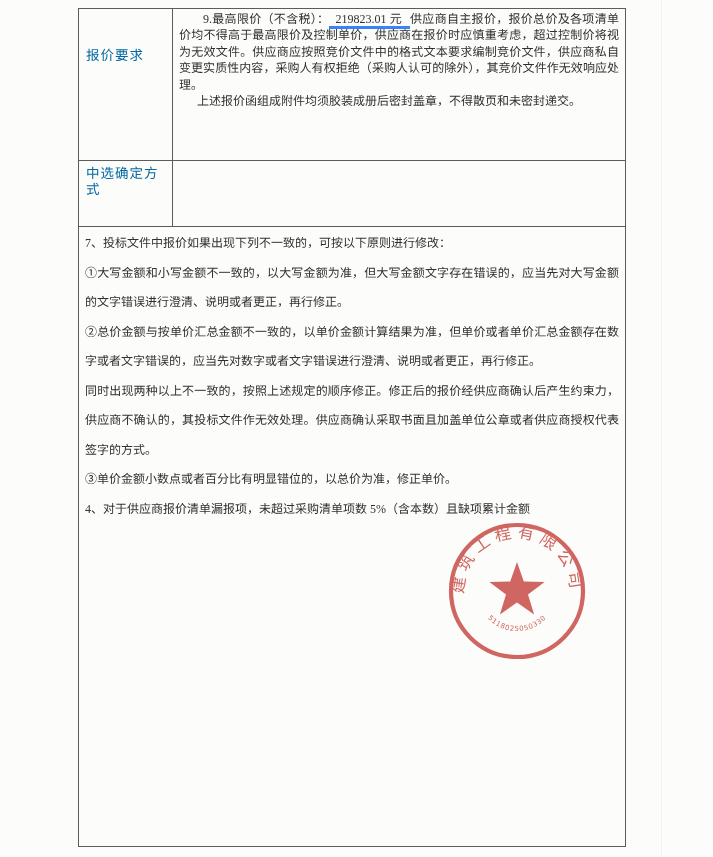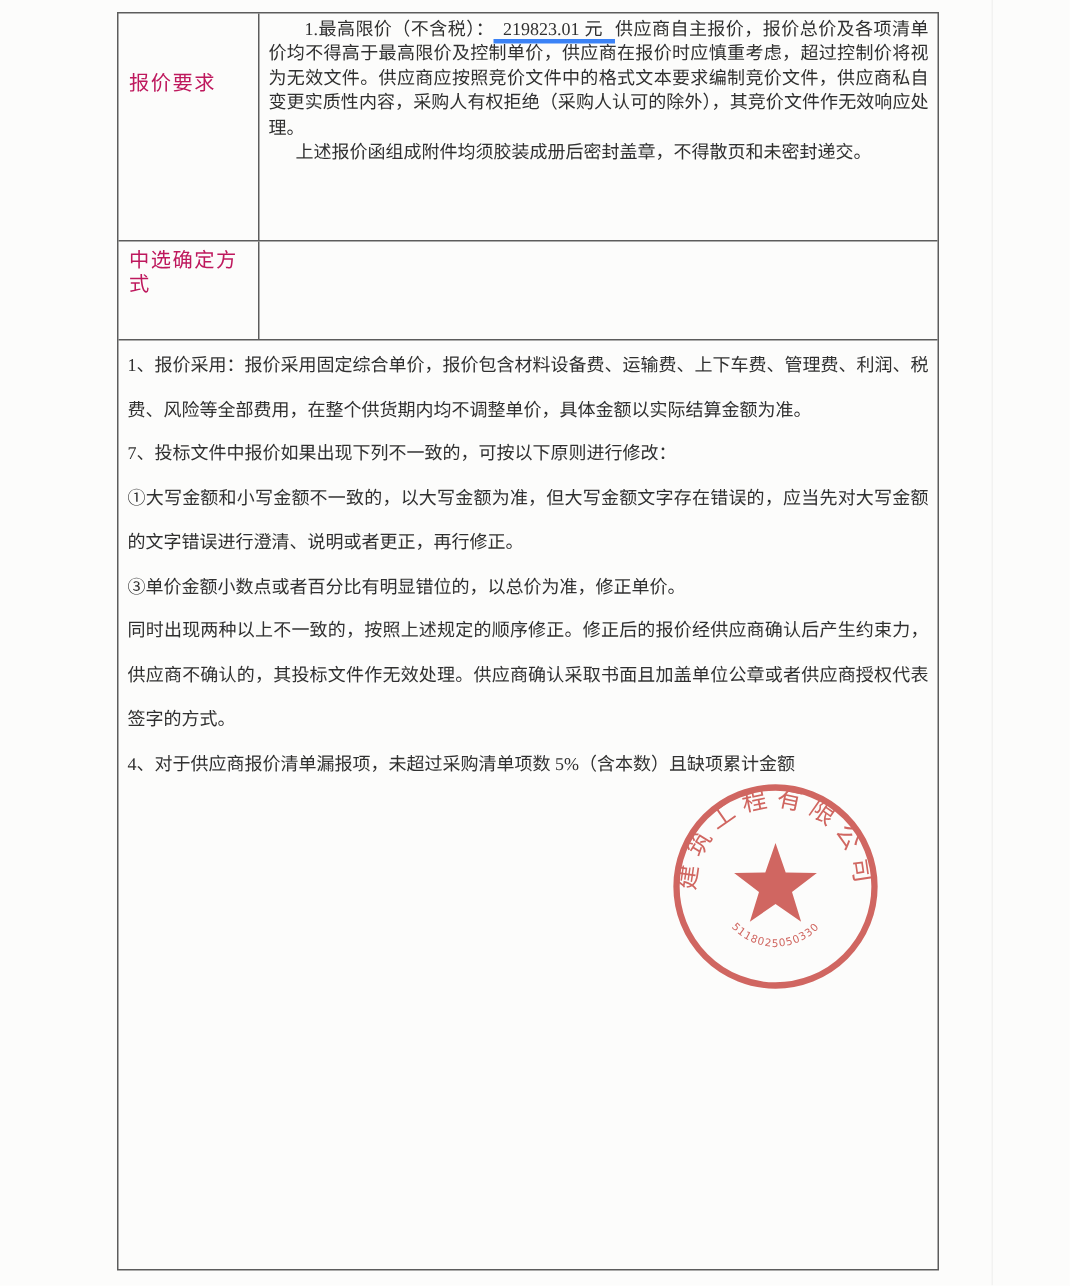--- a/index.html
+++ b/index.html
@@ -18,21 +18,21 @@
     border:1px solid #5c5c5c;
     box-sizing:border-box;
     display:flex;flex-direction:column;
     background:transparent;
   }
   .row{display:flex;box-sizing:border-box;border-bottom:1px solid #5c5c5c;}
   .row:last-child{border-bottom:none;flex:1;overflow:hidden;}
   .label-cell{
     width:94px;box-sizing:border-box;
     border-right:1px solid #5c5c5c;
-    font-size:13.5px;color:#be185d;
+    font-size:13.5px;color:#0369a1;
     padding:6px 4px 0 7px;
     line-height:27px;
     letter-spacing:1px;
     flex-shrink:0;
   }
   .content-cell{
     flex:1;box-sizing:border-box;
     padding:2px 6px 0 6px;
     font-size:12px;color:#303030;
     overflow:hidden;
@@ -67,36 +67,36 @@
 
 <div class="page">
 
   <div class="crease"></div>
 
   <div class="doc-table">
 
     <div class="row r1">
       <div class="label-cell">报价要求</div>
       <div class="content-cell">
-        <p class="indent-2"><span>1.最高限价（不含税）：</span><span class="price-underline">219823.01 元</span><span>供应商自主报价，报价总价及各项清单价均不得高于最高限价及控制单价，供应商在报价时应慎重考虑，超过控制价将视为无效文件。供应商应按照竞价文件中的格式文本要求编制竞价文件，供应商私自变更实质性内容，采购人有权拒绝（采购人认可的除外），其竞价文件作无效响应处理。</span></p>
+        <p class="indent-2"><span>9.最高限价（不含税）：</span><span class="price-underline">219823.01 元</span><span>供应商自主报价，报价总价及各项清单价均不得高于最高限价及控制单价，供应商在报价时应慎重考虑，超过控制价将视为无效文件。供应商应按照竞价文件中的格式文本要求编制竞价文件，供应商私自变更实质性内容，采购人有权拒绝（采购人认可的除外），其竞价文件作无效响应处理。</span></p>
         <p class="indent-15">上述报价函组成附件均须胶装成册后密封盖章，不得散页和未密封递交。</p>
       </div>
     </div>
 
     <div class="row r2">
       <div class="label-cell">中选确定方式</div>
     </div>
 
     <div class="row r3">
       <div class="content-cell">
-        <p>1、报价采用：报价采用固定综合单价，报价包含材料设备费、运输费、上下车费、管理费、利润、税费、风险等全部费用，在整个供货期内均不调整单价，具体金额以实际结算金额为准。</p>
         <p>7、投标文件中报价如果出现下列不一致的，可按以下原则进行修改：</p>
         <p>①大写金额和小写金额不一致的，以大写金额为准，但大写金额文字存在错误的，应当先对大写金额的文字错误进行澄清、说明或者更正，再行修正。</p>
+        <p>②总价金额与按单价汇总金额不一致的，以单价金额计算结果为准，但单价或者单价汇总金额存在数字或者文字错误的，应当先对数字或者文字错误进行澄清、说明或者更正，再行修正。</p>
+        <p>同时出现两种以上不一致的，按照上述规定的顺序修正。修正后的报价经供应商确认后产生约束力，供应商不确认的，其投标文件作无效处理。供应商确认采取书面且加盖单位公章或者供应商授权代表签字的方式。</p>
         <p>③单价金额小数点或者百分比有明显错位的，以总价为准，修正单价。</p>
-        <p>同时出现两种以上不一致的，按照上述规定的顺序修正。修正后的报价经供应商确认后产生约束力，供应商不确认的，其投标文件作无效处理。供应商确认采取书面且加盖单位公章或者供应商授权代表签字的方式。</p>
         <p>4、对于供应商报价清单漏报项，未超过采购清单项数 5%（含本数）且缺项累计金额</p>
       </div>
     </div>
 
   </div>
 
   <div class="stamp">
     <svg viewBox="0 0 170 170" xmlns="http://www.w3.org/2000/svg">
       <defs>
         <path id="ringPath" d="M 37 107.4 A 53 53 0 1 1 133 107.4" fill="none"></path>

